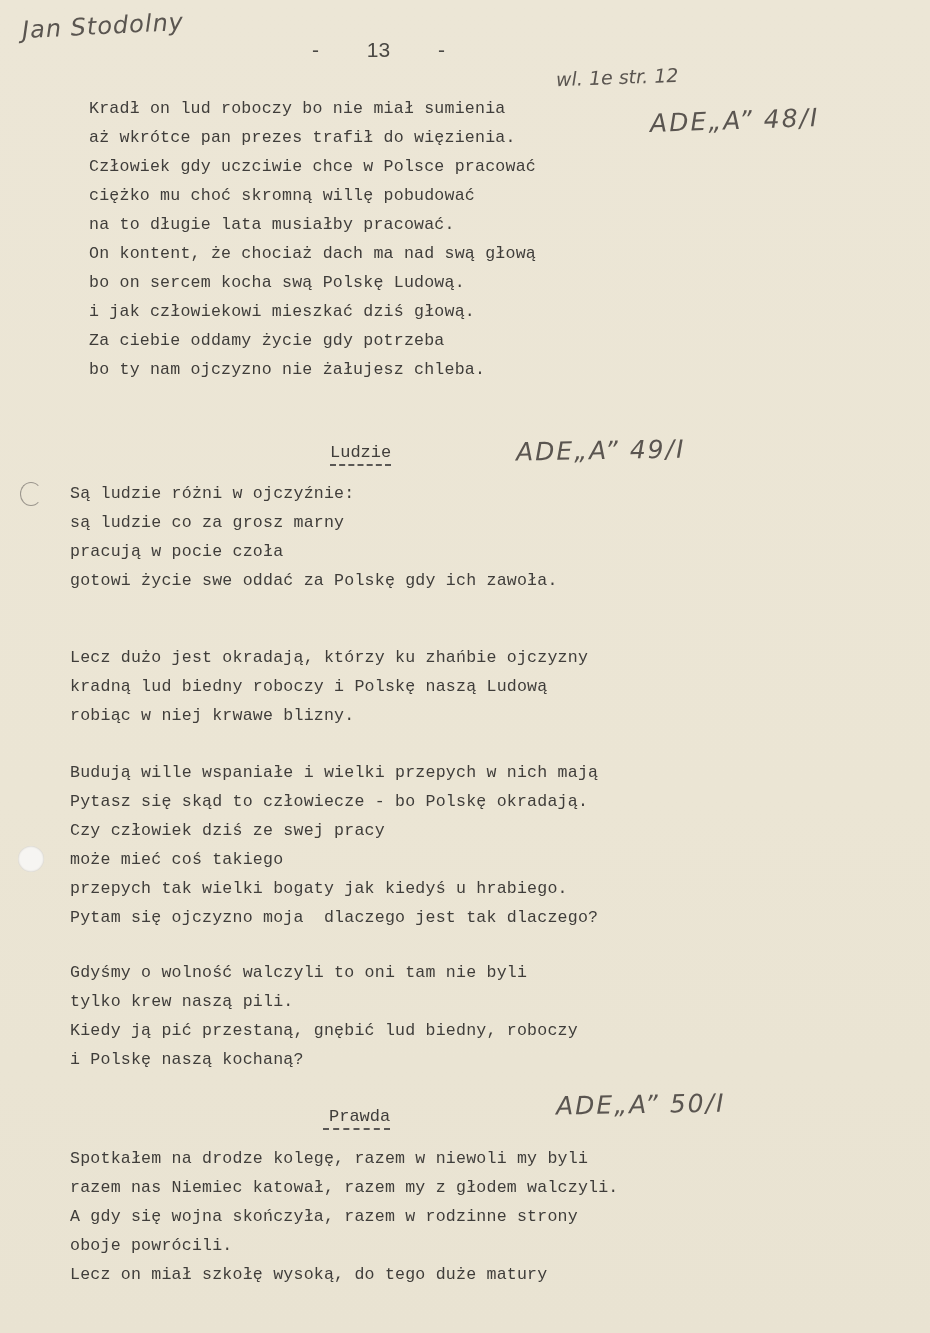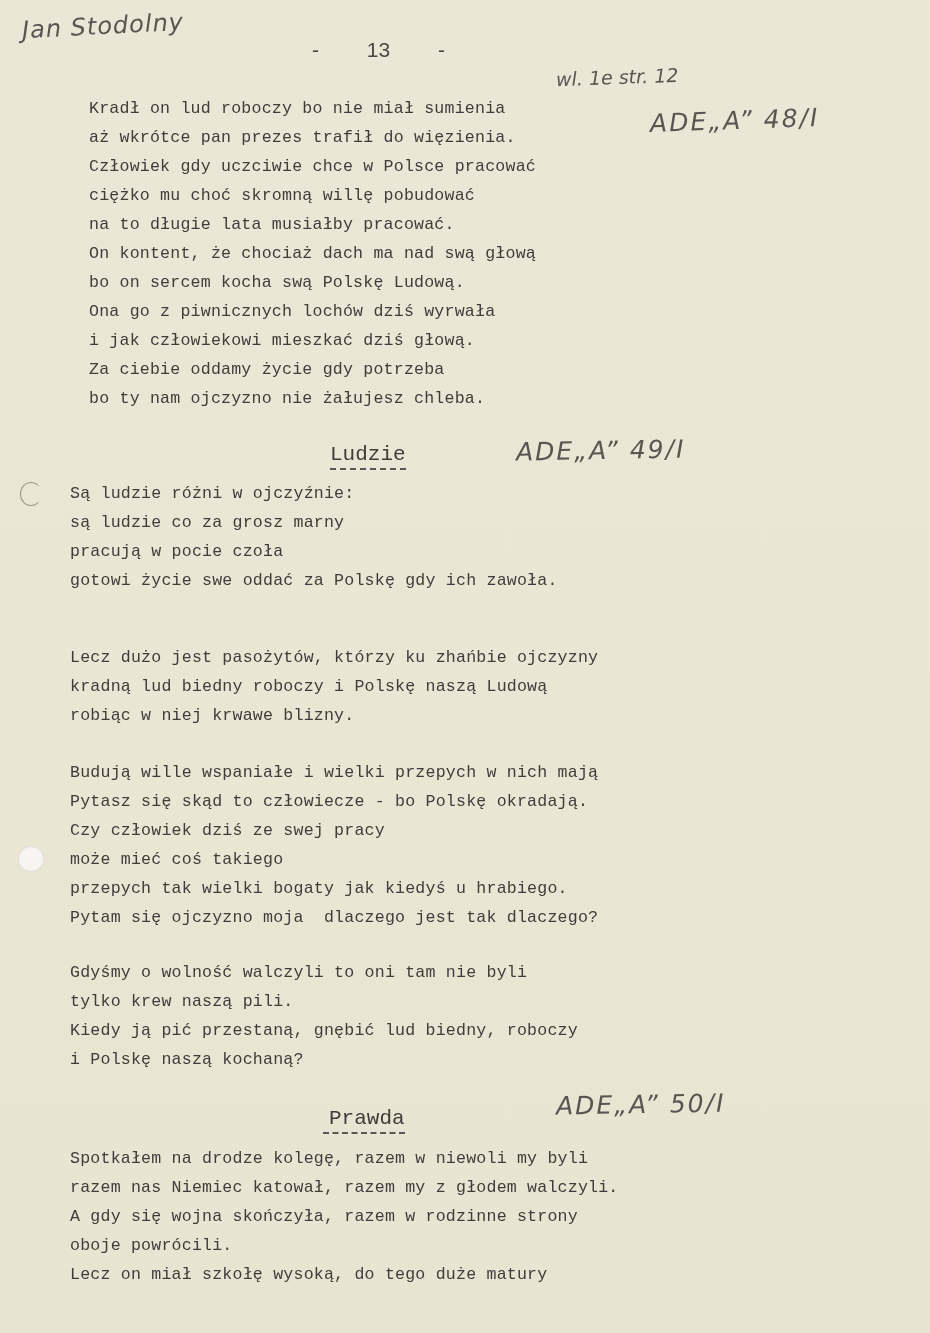--- a/index.html
+++ b/index.html
@@ -30,21 +30,21 @@
   .block { position: absolute; left: 70px; }
   .line {
     font-size: 16.6px;
     line-height: 29px;
     height: 29px;
     white-space: pre;
     letter-spacing: 0.2px;
   }
   .title {
     position: absolute;
-    font-size: 21px;
+    font-size: 17px;
     white-space: pre;
     border-bottom: 2px dashed #5a5855;
     padding-bottom: 2px;
   }
   .t1 { left: 330px; top: 443px; }
   .t2 { left: 286px; top: 1107px; padding-left: 6px; margin-left: 37px; }
 
   .hole {
     position: absolute; border-radius: 50%;
   }
@@ -75,37 +75,36 @@
   <div class="hole hole2"></div>
 
   <div class="block" id="s1">
     <div class="line">Kradł on lud roboczy bo nie miał sumienia</div>
     <div class="line">aż wkrótce pan prezes trafił do więzienia.</div>
     <div class="line">Człowiek gdy uczciwie chce w Polsce pracować</div>
     <div class="line">ciężko mu choć skromną willę pobudować</div>
     <div class="line">na to długie lata musiałby pracować.</div>
     <div class="line">On kontent, że chociaż dach ma nad swą głową</div>
     <div class="line">bo on sercem kocha swą Polskę Ludową.</div>
-    <div class="line">Ona go z piwnicznych lochów dziś wyrwała</div>
     <div class="line">i jak człowiekowi mieszkać dziś głową.</div>
     <div class="line">Za ciebie oddamy życie gdy potrzeba</div>
     <div class="line">bo ty nam ojczyzno nie żałujesz chleba.</div>
   </div>
 
   <div class="title t1">Ludzie</div>
 
   <div class="block" id="s2">
     <div class="line">Są ludzie różni w ojczyźnie:</div>
     <div class="line">są ludzie co za grosz marny</div>
     <div class="line">pracują w pocie czoła</div>
     <div class="line">gotowi życie swe oddać za Polskę gdy ich zawoła.</div>
   </div>
 
   <div class="block" id="s3">
-    <div class="line">Lecz dużo jest pasożytów, którzy ku zhańbie ojczyzny</div>
+    <div class="line">Lecz dużo jest okradają, którzy ku zhańbie ojczyzny</div>
     <div class="line">kradną lud biedny roboczy i Polskę naszą Ludową</div>
     <div class="line">robiąc w niej krwawe blizny.</div>
   </div>
 
   <div class="block" id="s4">
     <div class="line">Budują wille wspaniałe i wielki przepych w nich mają</div>
     <div class="line">Pytasz się skąd to człowiecze - bo Polskę okradają.</div>
     <div class="line">Czy człowiek dziś ze swej pracy</div>
     <div class="line">może mieć coś takiego</div>
     <div class="line">przepych tak wielki bogaty jak kiedyś u hrabiego.</div>

